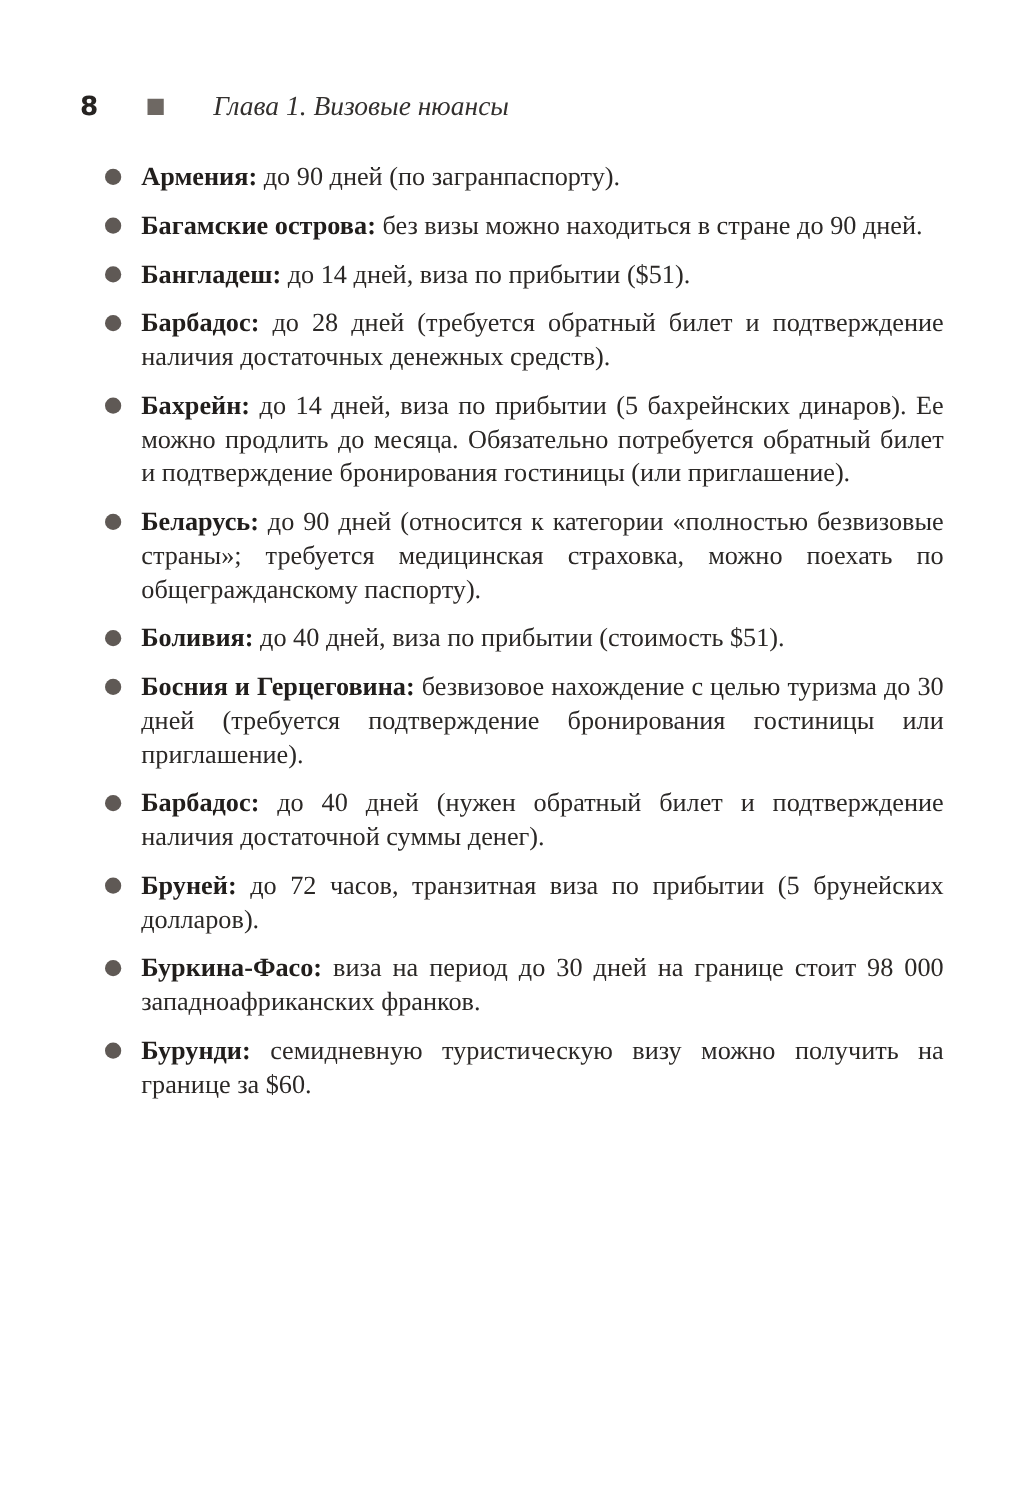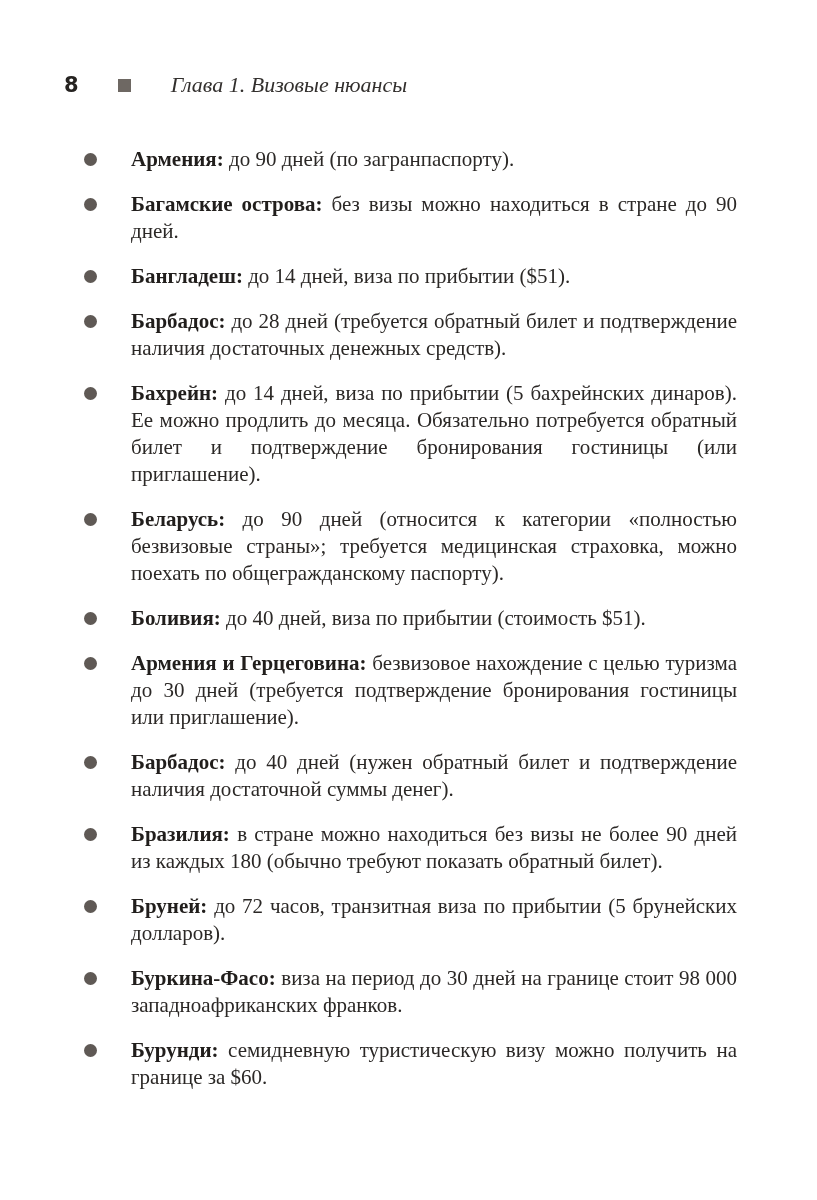--- a/index.html
+++ b/index.html
@@ -64,21 +64,21 @@
     margin:0 0 12px 0;
   }
   .bullet{
     position:absolute;
     left:-29px;top:7px;
     width:13px;height:13px;
     border-radius:50%;
     background:var(--bullet);
   }
   .entry-text{
-    margin:18px;
+    margin:0;
     font-size:21px;
     line-height:27px;
     color:var(--text);
     text-align:justify;
     hyphens:auto;
     -webkit-hyphens:auto;
   }
   .country{
     font-weight:700;
     color:var(--bold-text);
@@ -125,32 +125,28 @@
     <p class="entry-text"><b class="country">Беларусь:</b><span class="details"> до 90 дней (относится к категории «полностью безвизовые страны»; требуется медицинская страховка, можно поехать по общегражданскому паспорту).</span></p>
   </li>
 
   <li class="visa-entry">
     <span class="bullet"></span>
     <p class="entry-text"><b class="country">Боливия:</b><span class="details"> до 40 дней, виза по прибытии (стоимость $51).</span></p>
   </li>
 
   <li class="visa-entry">
     <span class="bullet"></span>
-    <p class="entry-text"><b class="country">Армения и Герцеговина:</b><span class="details"> безвизовое нахождение с целью туризма до 30 дней (требуется подтверждение бронирования гостиницы или приглашение).</span></p>
+    <p class="entry-text"><b class="country">Босния и Герцеговина:</b><span class="details"> безвизовое нахождение с целью туризма до 30 дней (требуется подтверждение бронирования гостиницы или приглашение).</span></p>
   </li>
 
   <li class="visa-entry">
     <span class="bullet"></span>
     <p class="entry-text"><b class="country">Барбадос:</b><span class="details"> до 40 дней (нужен обратный билет и подтверждение наличия достаточной суммы денег).</span></p>
   </li>
 
-  <li class="visa-entry">
-    <span class="bullet"></span>
-    <p class="entry-text"><b class="country">Бразилия:</b><span class="details"> в стране можно находиться без визы не более 90 дней из каждых 180 (обычно требуют показать обратный билет).</span></p>
-  </li>
 
   <li class="visa-entry">
     <span class="bullet"></span>
     <p class="entry-text"><b class="country">Бруней:</b><span class="details"> до 72 часов, транзитная виза по прибытии (5 брунейских долларов).</span></p>
   </li>
 
   <li class="visa-entry">
     <span class="bullet"></span>
     <p class="entry-text"><b class="country">Буркина-Фасо:</b><span class="details"> виза на период до 30 дней на границе стоит 98 000 западноафриканских франков.</span></p>
   </li>

